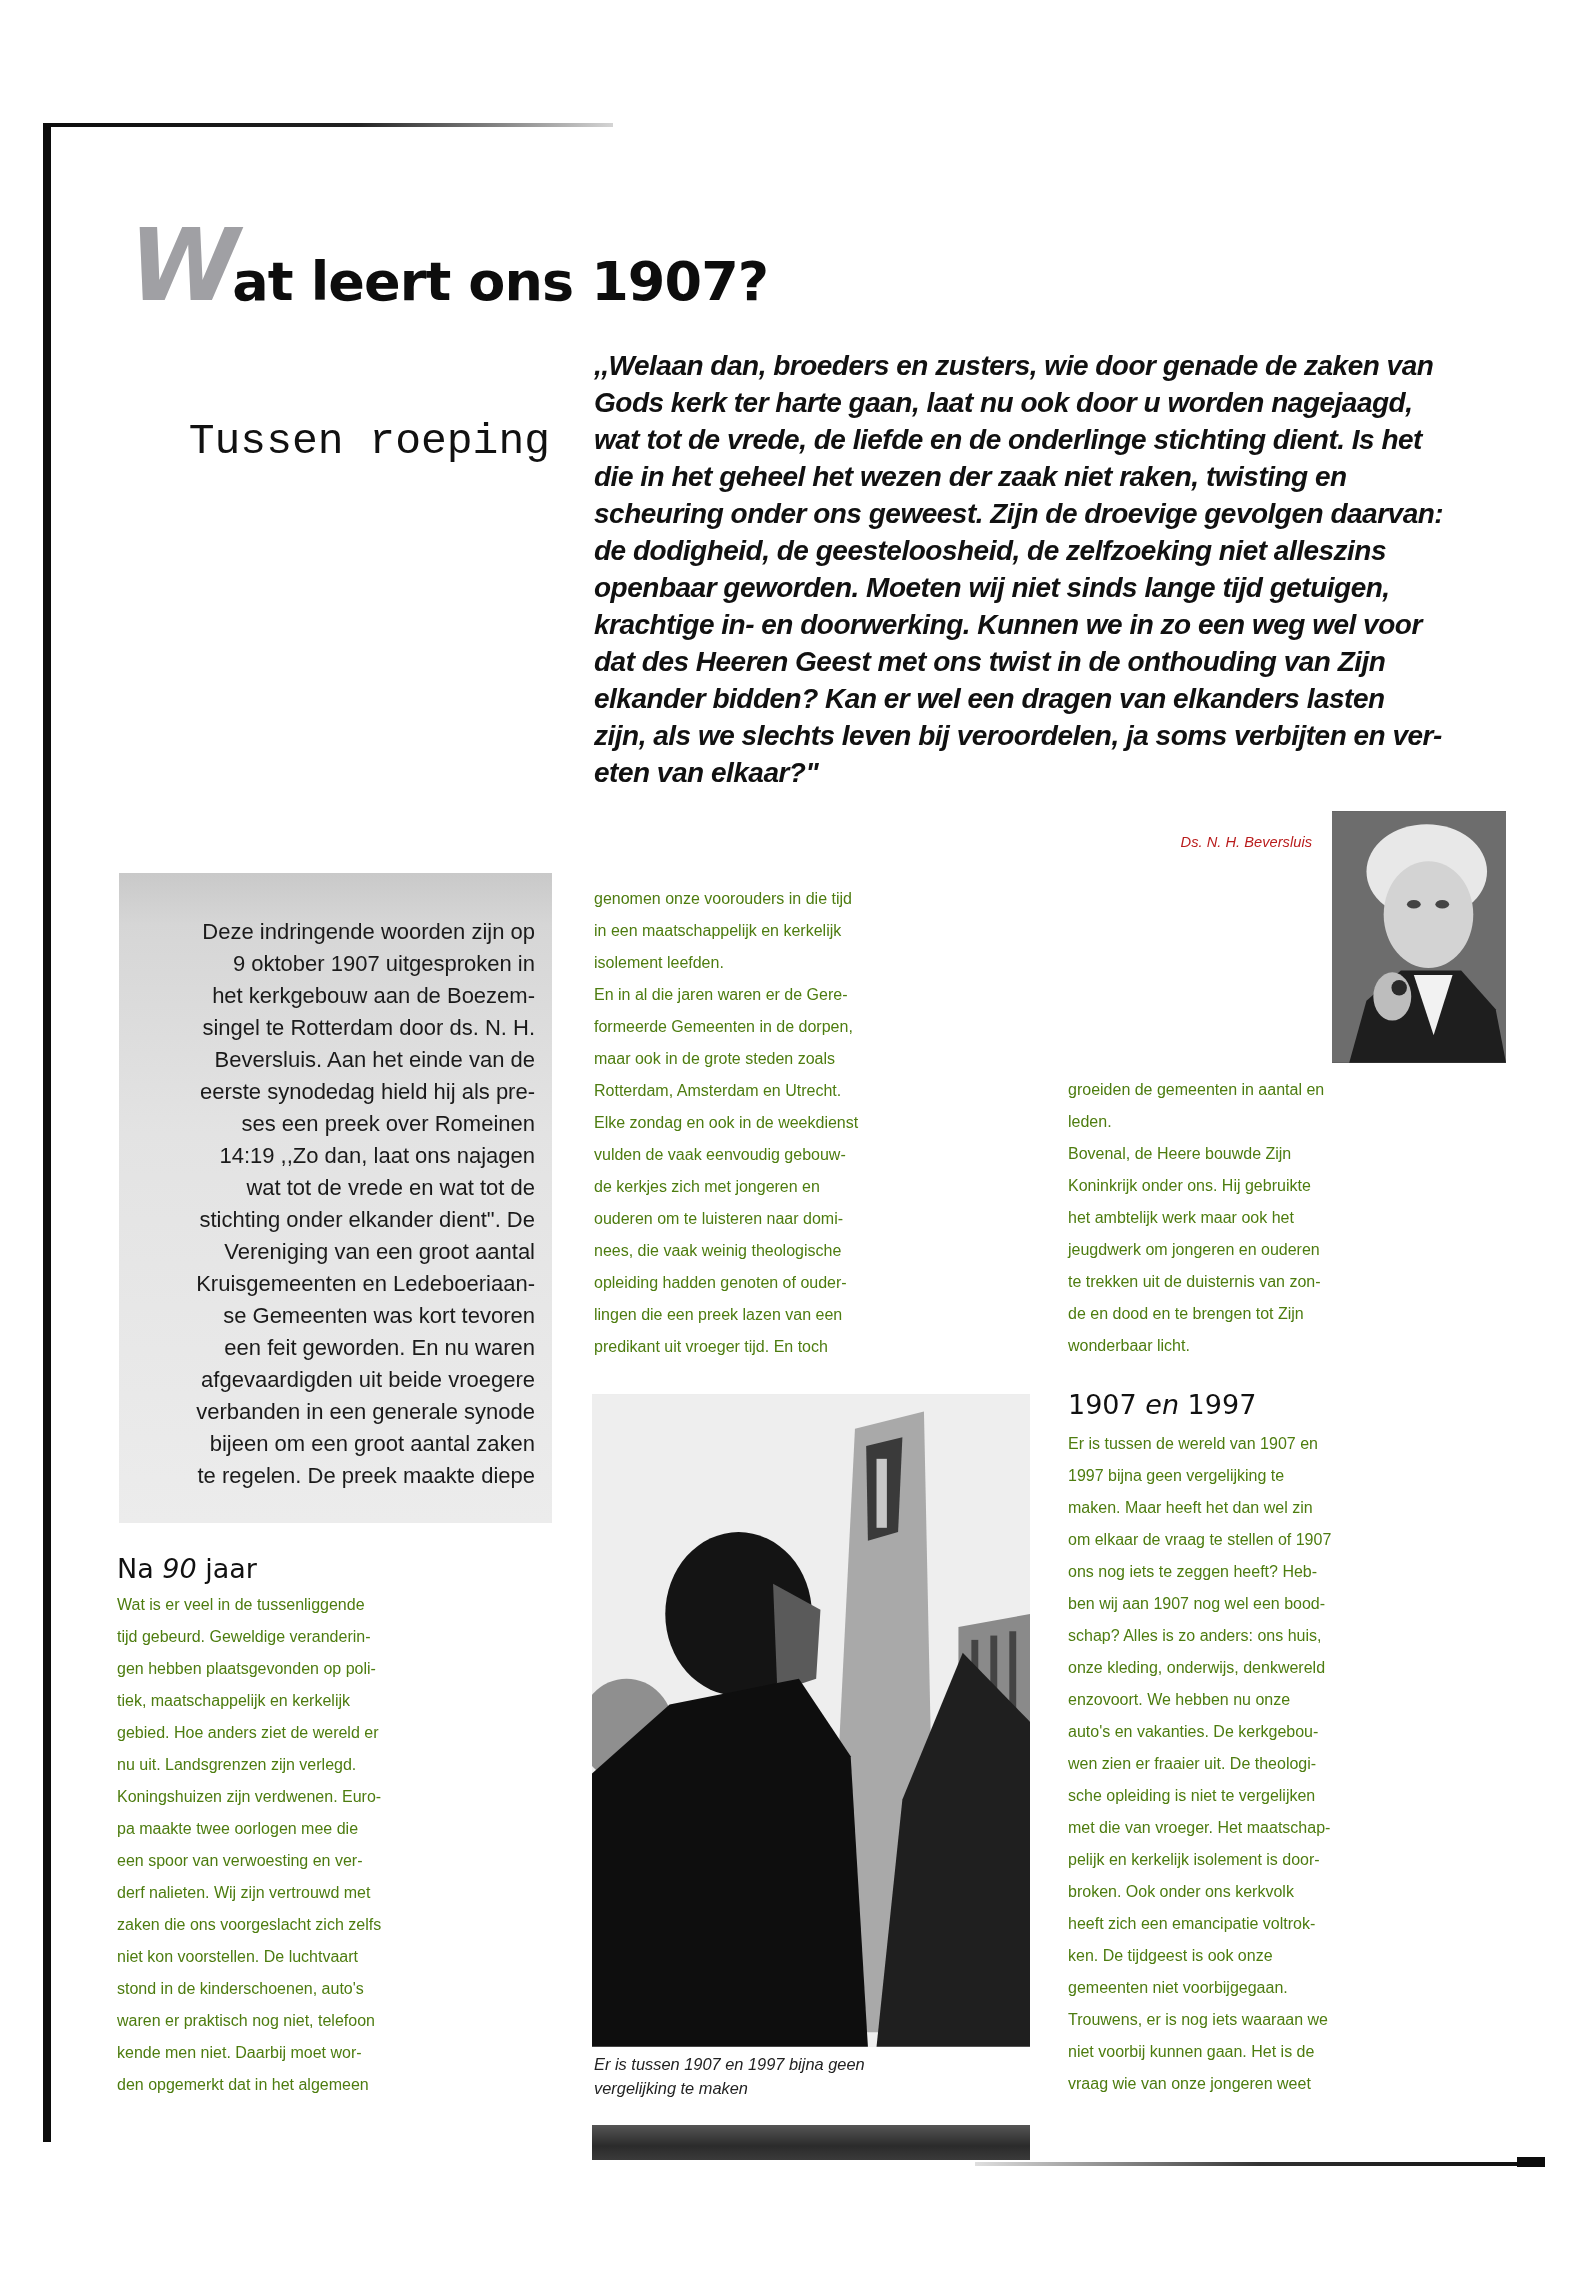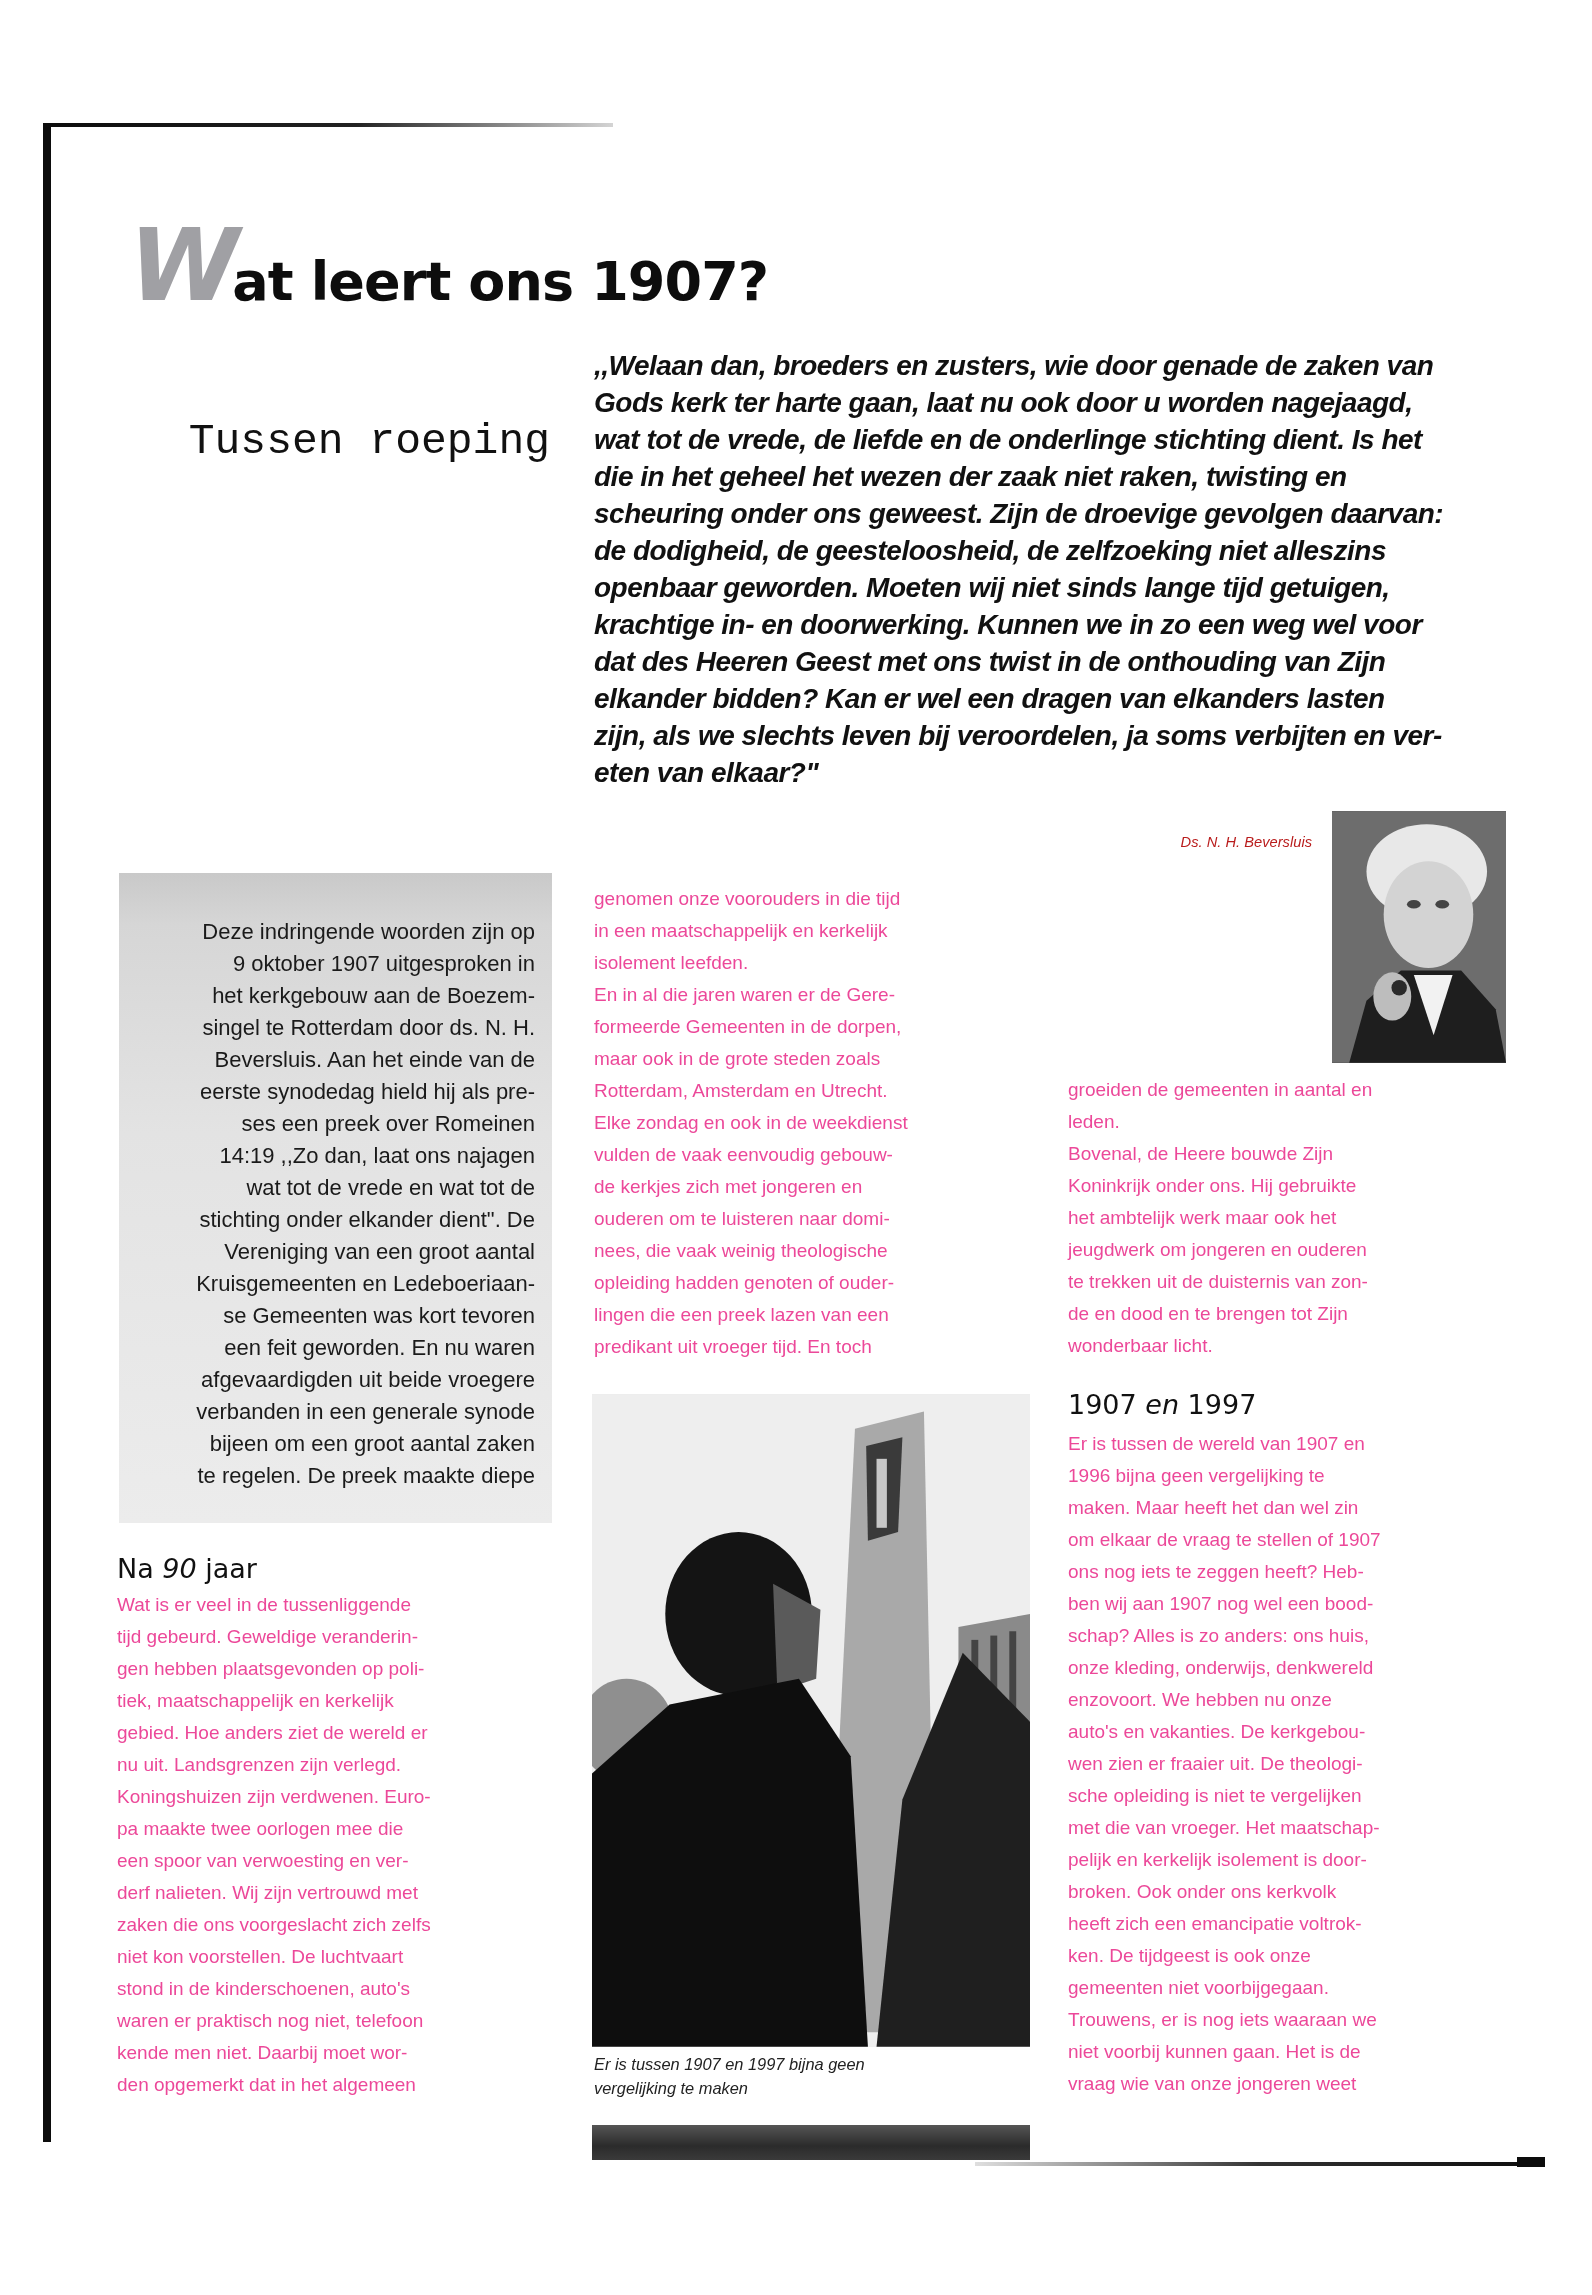--- a/index.html
+++ b/index.html
@@ -44,22 +44,22 @@
     background: radial-gradient(ellipse at 50% 40%, #cfcfcf 0%, #7a7a7a 45%, #3c3c3c 100%); }
 
   
   .greybox { left: 119px; top: 873px; width: 433px; height: 650px;
     background: linear-gradient(#c9c9c9 0%, #d6d6d6 8%, #e3e3e3 40%, #ececec 100%); }
   .greybox-text { left: 128px; top: 916px; width: 407px; text-align: right;
     font-family: "Liberation Sans", sans-serif; font-size: 22px; line-height: 32px; color: #1a1a1a; }
   .greybox-text .line, .body-col .line { display: block; white-space: nowrap; }
 
   
-  .body-col { font-family: "Liberation Sans", sans-serif; font-size: 19px; line-height: 32px;
-    color: #ec4899; }
+  .body-col { font-family: "Liberation Sans", sans-serif; font-size: 16px; line-height: 32px;
+    color: #4d7c0f; }
   .col1 { left: 117px; top: 1589px; width: 431px; }
   .col2 { left: 594px; top: 883px; width: 440px; }
   .col3 { left: 1068px; top: 1074px; width: 449px; }
   .col3b { left: 1068px; top: 1428px; width: 449px; }
   .it { font-style: italic; }
 
   .heading { font-family: "DejaVu Sans", sans-serif; font-size: 27px; color: #111; white-space: nowrap; }
   .h-col1 { left: 117px; top: 1553px; }
   .h-col3 { left: 1068px; top: 1389px; }
   .heading .it { font-style: italic; }
@@ -217,21 +217,21 @@
     <span class="line">te trekken uit de duisternis van zon-</span>
     <span class="line">de en dood en te brengen tot Zijn</span>
     <span class="line">wonderbaar licht.</span>
   </div>
 
 <h2 class="abs heading h-col3" style="margin:0;font-weight:normal">
   <span>1907 </span><span class="it">en</span><span> 1997</span>
 </h2>
 <div class="abs body-col col3b" id="col3b">
     <span class="line">Er is tussen de wereld van 1907 en</span>
-    <span class="line">1996 bijna geen vergelijking te</span>
+    <span class="line">1997 bijna geen vergelijking te</span>
     <span class="line">maken. Maar heeft het dan wel zin</span>
     <span class="line">om elkaar de vraag te stellen of 1907</span>
     <span class="line">ons nog iets te zeggen heeft? Heb-</span>
     <span class="line">ben wij aan 1907 nog wel een bood-</span>
     <span class="line">schap? Alles is zo anders: ons huis,</span>
     <span class="line">onze kleding, onderwijs, denkwereld</span>
     <span class="line">enzovoort. We hebben nu onze</span>
     <span class="line">auto's en vakanties. De kerkgebou-</span>
     <span class="line">wen zien er fraaier uit. De theologi-</span>
     <span class="line">sche opleiding is niet te vergelijken</span>

